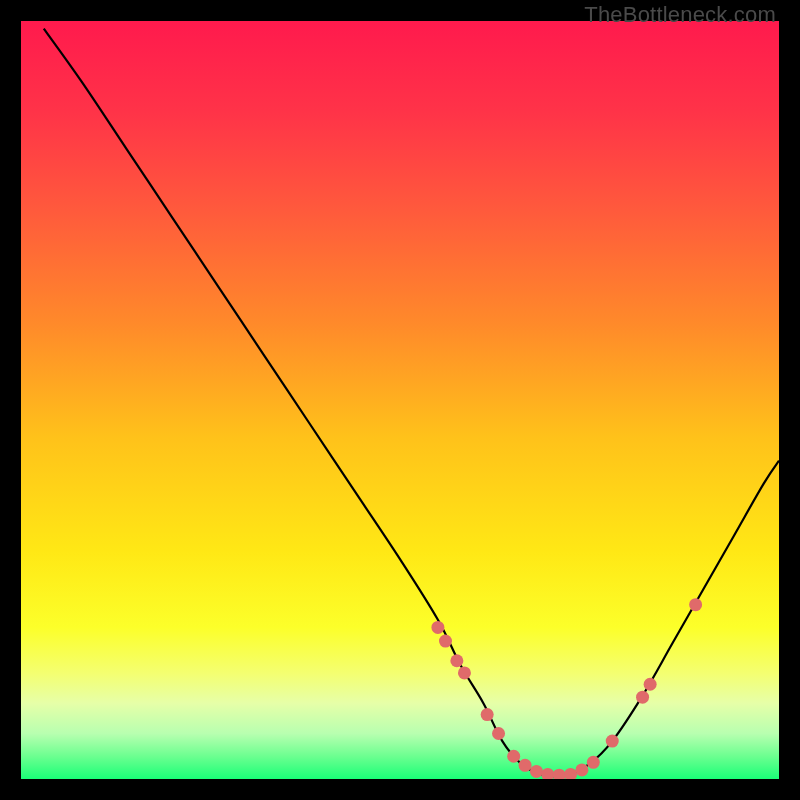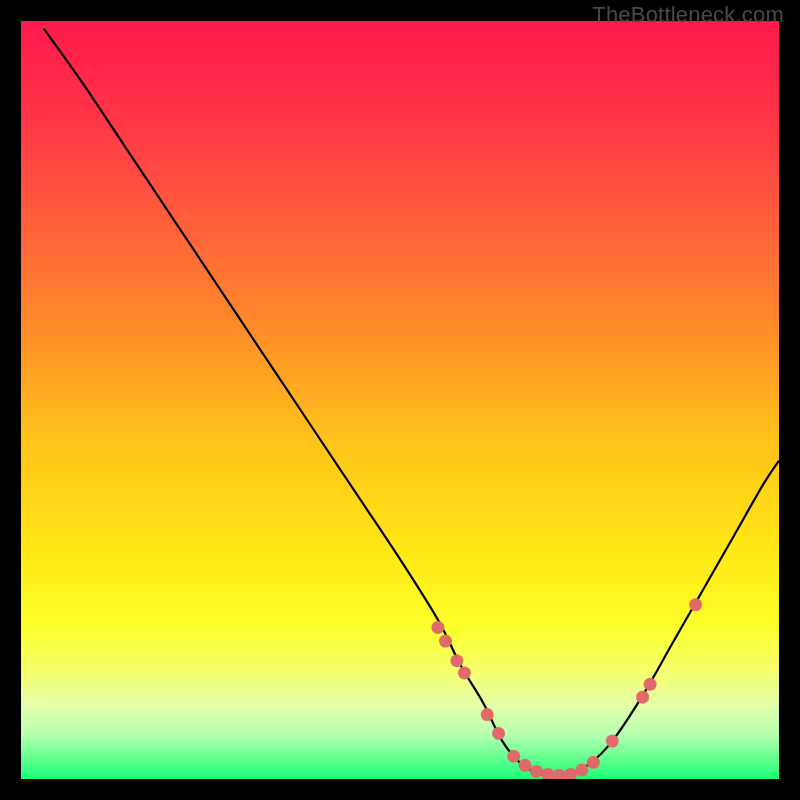--- a/index.html
+++ b/index.html
@@ -22,21 +22,21 @@
   .plot-area {
     position: absolute;
     left: 0;
     top: 0;
     width: 758px;
     height: 758px;
   }
   .watermark {
     position: absolute;
     top: 2px;
-    right: 16px;
+    right: 24px;
     color: #4a4a4a;
     font-size: 22px;
     font-weight: 500;
     letter-spacing: 0.2px;
   }
   svg {
     display: block;
   }
 </style>
 </head>

